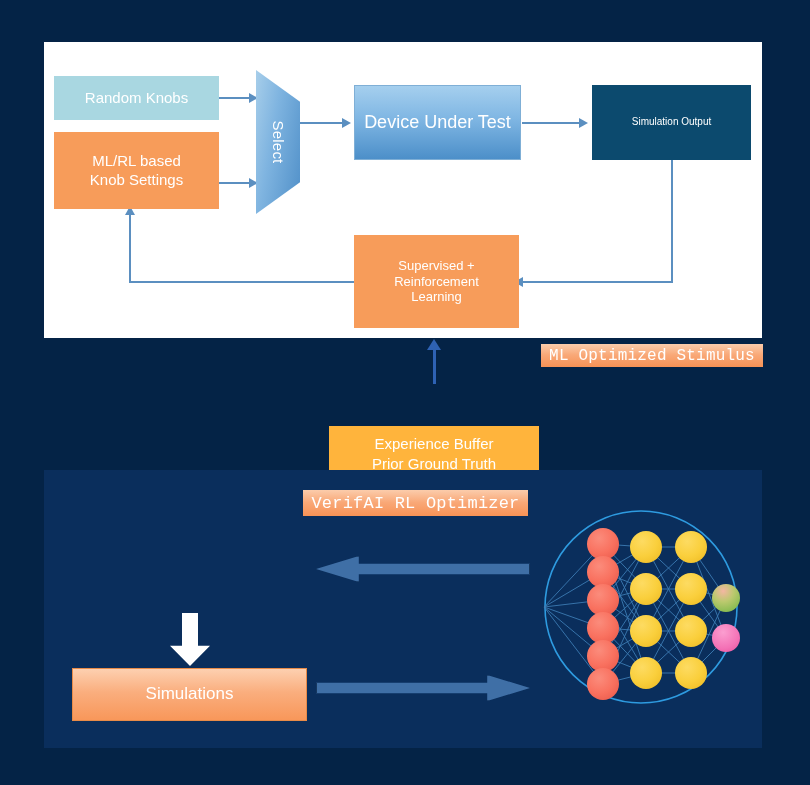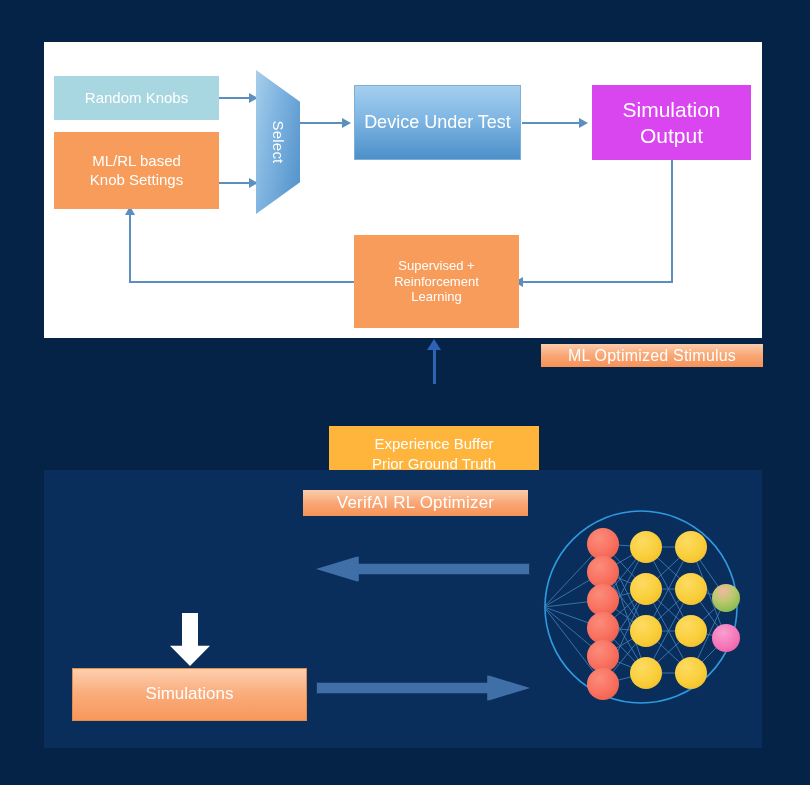--- a/index.html
+++ b/index.html
@@ -54,22 +54,22 @@
   #dut {
     left: 310px; top: 43px;
     width: 167px; height: 75px;
     background: linear-gradient(180deg, #A5CFEE 0%, #7FB6E3 45%, #4C8FC9 100%);
     border: 1px solid #7FAFD6;
     font-size: 18px;
   }
   #sim-output {
     left: 548px; top: 43px;
     width: 159px; height: 75px;
-    background: #d946ef;
-    font-size: 21px;
+    background: #0c4a6e;
+    font-size: 10px;
   }
   #srl {
     left: 310px; top: 193px;
     width: 165px; height: 93px;
     background: #F79C5A;
     font-size: 13px;
   }
 
   
   #select-mux {
@@ -122,20 +122,21 @@
   .badge {
     position: absolute;
     display: flex;
     align-items: center;
     justify-content: center;
     background: linear-gradient(180deg, #FBCCAB 0%, #F9A877 48%, #F79256 100%);
     color: #ffffff;
     font-size: 16px;
     letter-spacing: .2px;
     white-space: nowrap;
+    font-family: Liberation Mono, monospace;
   }
   #badge-ml {
     left: 541px; top: 344px;
     width: 222px; height: 23px;
   }
   #badge-verifai {
     left: 303px; top: 490px;
     width: 225px; height: 26px;
     font-size: 17px;
   }

